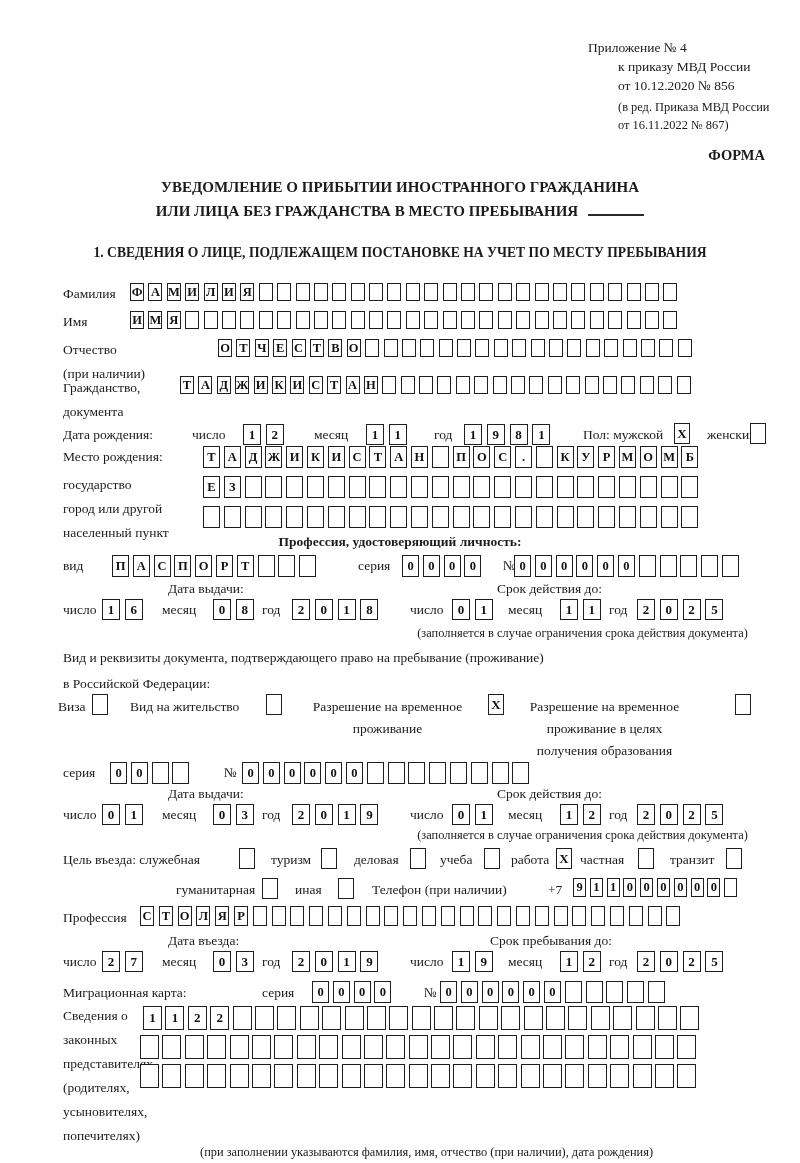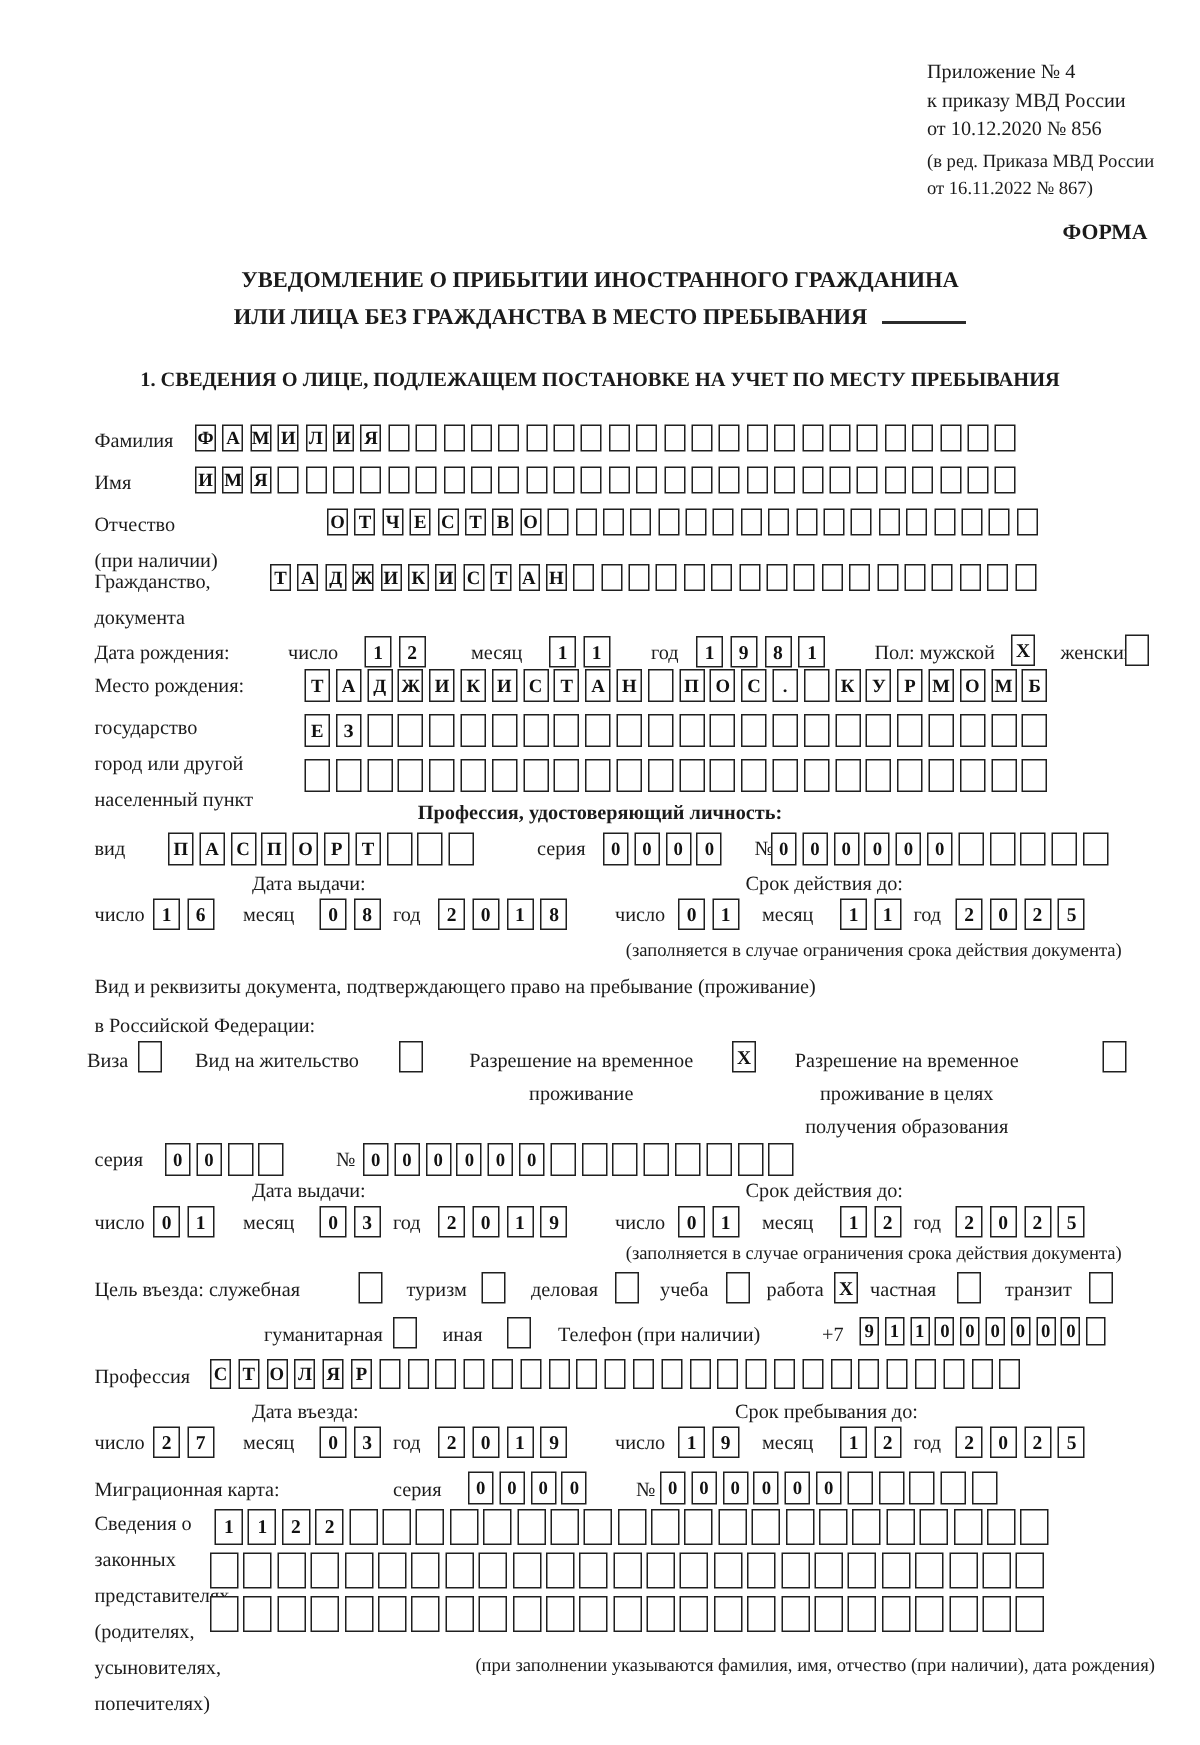--- a/index.html
+++ b/index.html
@@ -23,21 +23,21 @@
   .cl  { width:19px; height:24px; margin-right:3.4px; font-size:13px; }
   .cb  { width:16px; height:21px; font-size:13px; }
   .ul  { display:inline-block; width:56px; height:15px;
          border-bottom:2px solid #2b2b2b; margin-left:10px; }
 </style>
 </head>
 <body>
 
 <div class="page">
 
-  <div class="abs lbl" style="top:40px;left:618px">Приложение № 4</div>
+  <div class="abs lbl" style="top:40px;left:588px">Приложение № 4</div>
   <div class="abs lbl" style="top:59px;left:618px">к приказу МВД России</div>
   <div class="abs lbl" style="top:78px;left:618px">от 10.12.2020 № 856</div>
   <div class="abs lbl sm" style="top:100px;left:618px">(в ред. Приказа МВД России</div>
   <div class="abs lbl sm" style="top:118px;left:618px">от 16.11.2022 № 867)</div>
   <div class="abs lbl b" style="top:147px;left:600px;width:165px;text-align:right;font-size:14.5px">ФОРМА</div>
 
   <div class="abs ctr b" style="top:201px;font-size:15px">
     <span>ИЛИ ЛИЦА БЕЗ ГРАЖДАНСТВА В МЕСТО ПРЕБЫВАНИЯ</span><span class="ul"></span>
   </div>
   <div class="abs ctr b" style="top:179px;font-size:15px">УВЕДОМЛЕНИЕ О ПРИБЫТИИ ИНОСТРАННОГО ГРАЖДАНИНА</div>
@@ -670,15 +670,15 @@
       <span class="cell cl"></span>
       <span class="cell cl"></span>
       <span class="cell cl"></span>
       <span class="cell cl"></span>
       <span class="cell cl"></span>
       <span class="cell cl"></span>
       <span class="cell cl"></span>
       <span class="cell cl"></span>
       <span class="cell cl"></span>
     </div>
-  <div class="abs lbl sm" style="top:1103px;left:200px;width:570px;text-align:right">(при заполнении указываются фамилия, имя, отчество (при наличии), дата рождения)</div>
+  <div class="abs lbl sm" style="top:1145px;left:200px;width:570px;text-align:left">(при заполнении указываются фамилия, имя, отчество (при наличии), дата рождения)</div>
 
 </div>
 
 </body></html>

